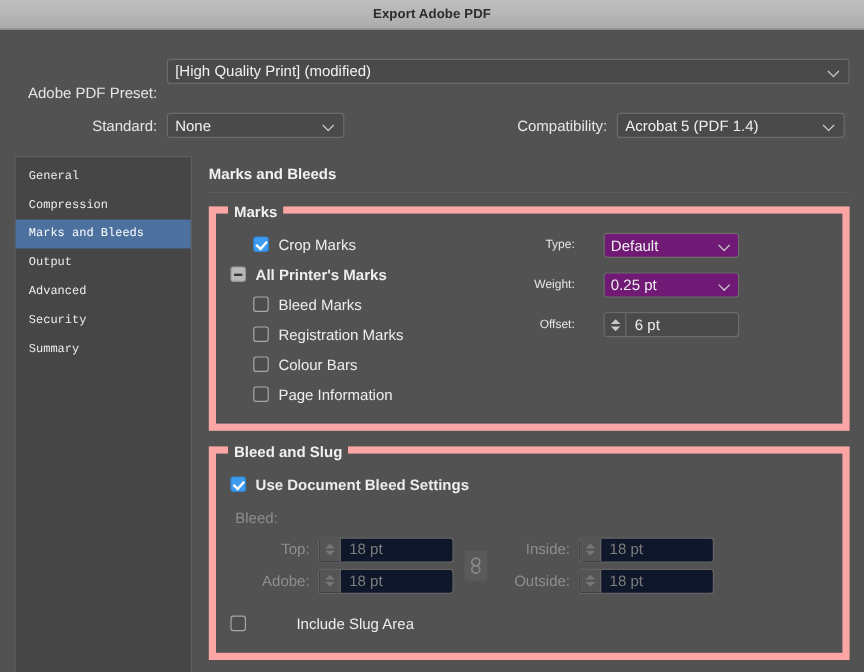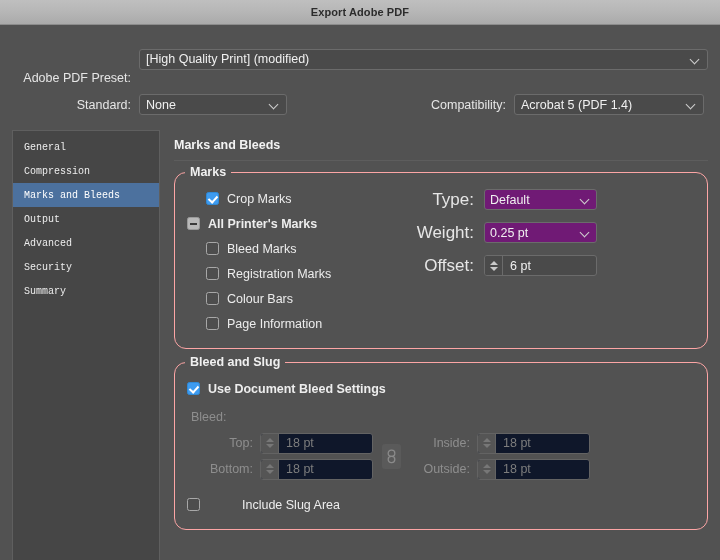--- a/index.html
+++ b/index.html
@@ -77,21 +77,21 @@
   
   .main{flex:1;padding-left:14px;box-sizing:border-box;position:relative;}
   .pane-title{
     font-size:12.5px;font-weight:bold;color:#f2f2f2;
     padding-top:8px;padding-bottom:8px;
   }
   .pane-sep{height:1px;background:#5d5d5d;margin-bottom:11px;}
 
   
   .group{
-    border:1px solid #fca5a5;border-radius:12px;
+    border:6px solid #fca5a5;border-radius:0;
     position:relative;
     margin-bottom:13px;
     padding:13px 12px 12px 12px;
     box-sizing:border-box;
   }
   .group > .gtitle{
     position:absolute;top:-8px;left:10px;
     background:#525252;padding:0 5px;
     font-size:12.5px;font-weight:bold;color:#f0f0f0;
   }
@@ -119,21 +119,21 @@
     width:7px;height:2px;background:#3a3a3a;
   }
   .chklbl{font-size:12.5px;color:#ededed;white-space:nowrap;}
   .chklbl.bold{font-weight:bold;}
 
   
   .marks-inner{display:flex;}
   .marks-left{flex:0 0 225px;}
   .marks-right{flex:1;padding-top:1px;}
   .mrow{display:flex;align-items:center;height:25px;margin-bottom:8px;}
-  .mrow .lbl{width:62px;margin-right:10px;font-size:17px;}
+  .mrow .lbl{width:62px;margin-right:24px;font-size:10px;}
 
   .sel-field{
     background:#701a75;border:1px solid #6b6b6b;border-radius:3px;
     height:21px;width:113px;box-sizing:border-box;
     display:flex;align-items:center;padding:0 5px;
     font-size:12.5px;color:#f0f0f0;
   }
   .sel-field .val{flex:1;}
 
   
@@ -326,21 +326,21 @@
             <span class="blbl">Top:</span>
             <span class="spin dis">
               <span class="arrows">
                 <span class="ar up"></span>
                 <span class="ar dn"></span>
               </span>
               <span class="sv">18 pt</span>
             </span>
           </div>
           <div class="brow">
-            <span class="blbl">Bottom:</span>
+            <span class="blbl">Adobe:</span>
             <span class="spin dis">
               <span class="arrows">
                 <span class="ar up"></span>
                 <span class="ar dn"></span>
               </span>
               <span class="sv">18 pt</span>
             </span>
           </div>
         </div>
 

